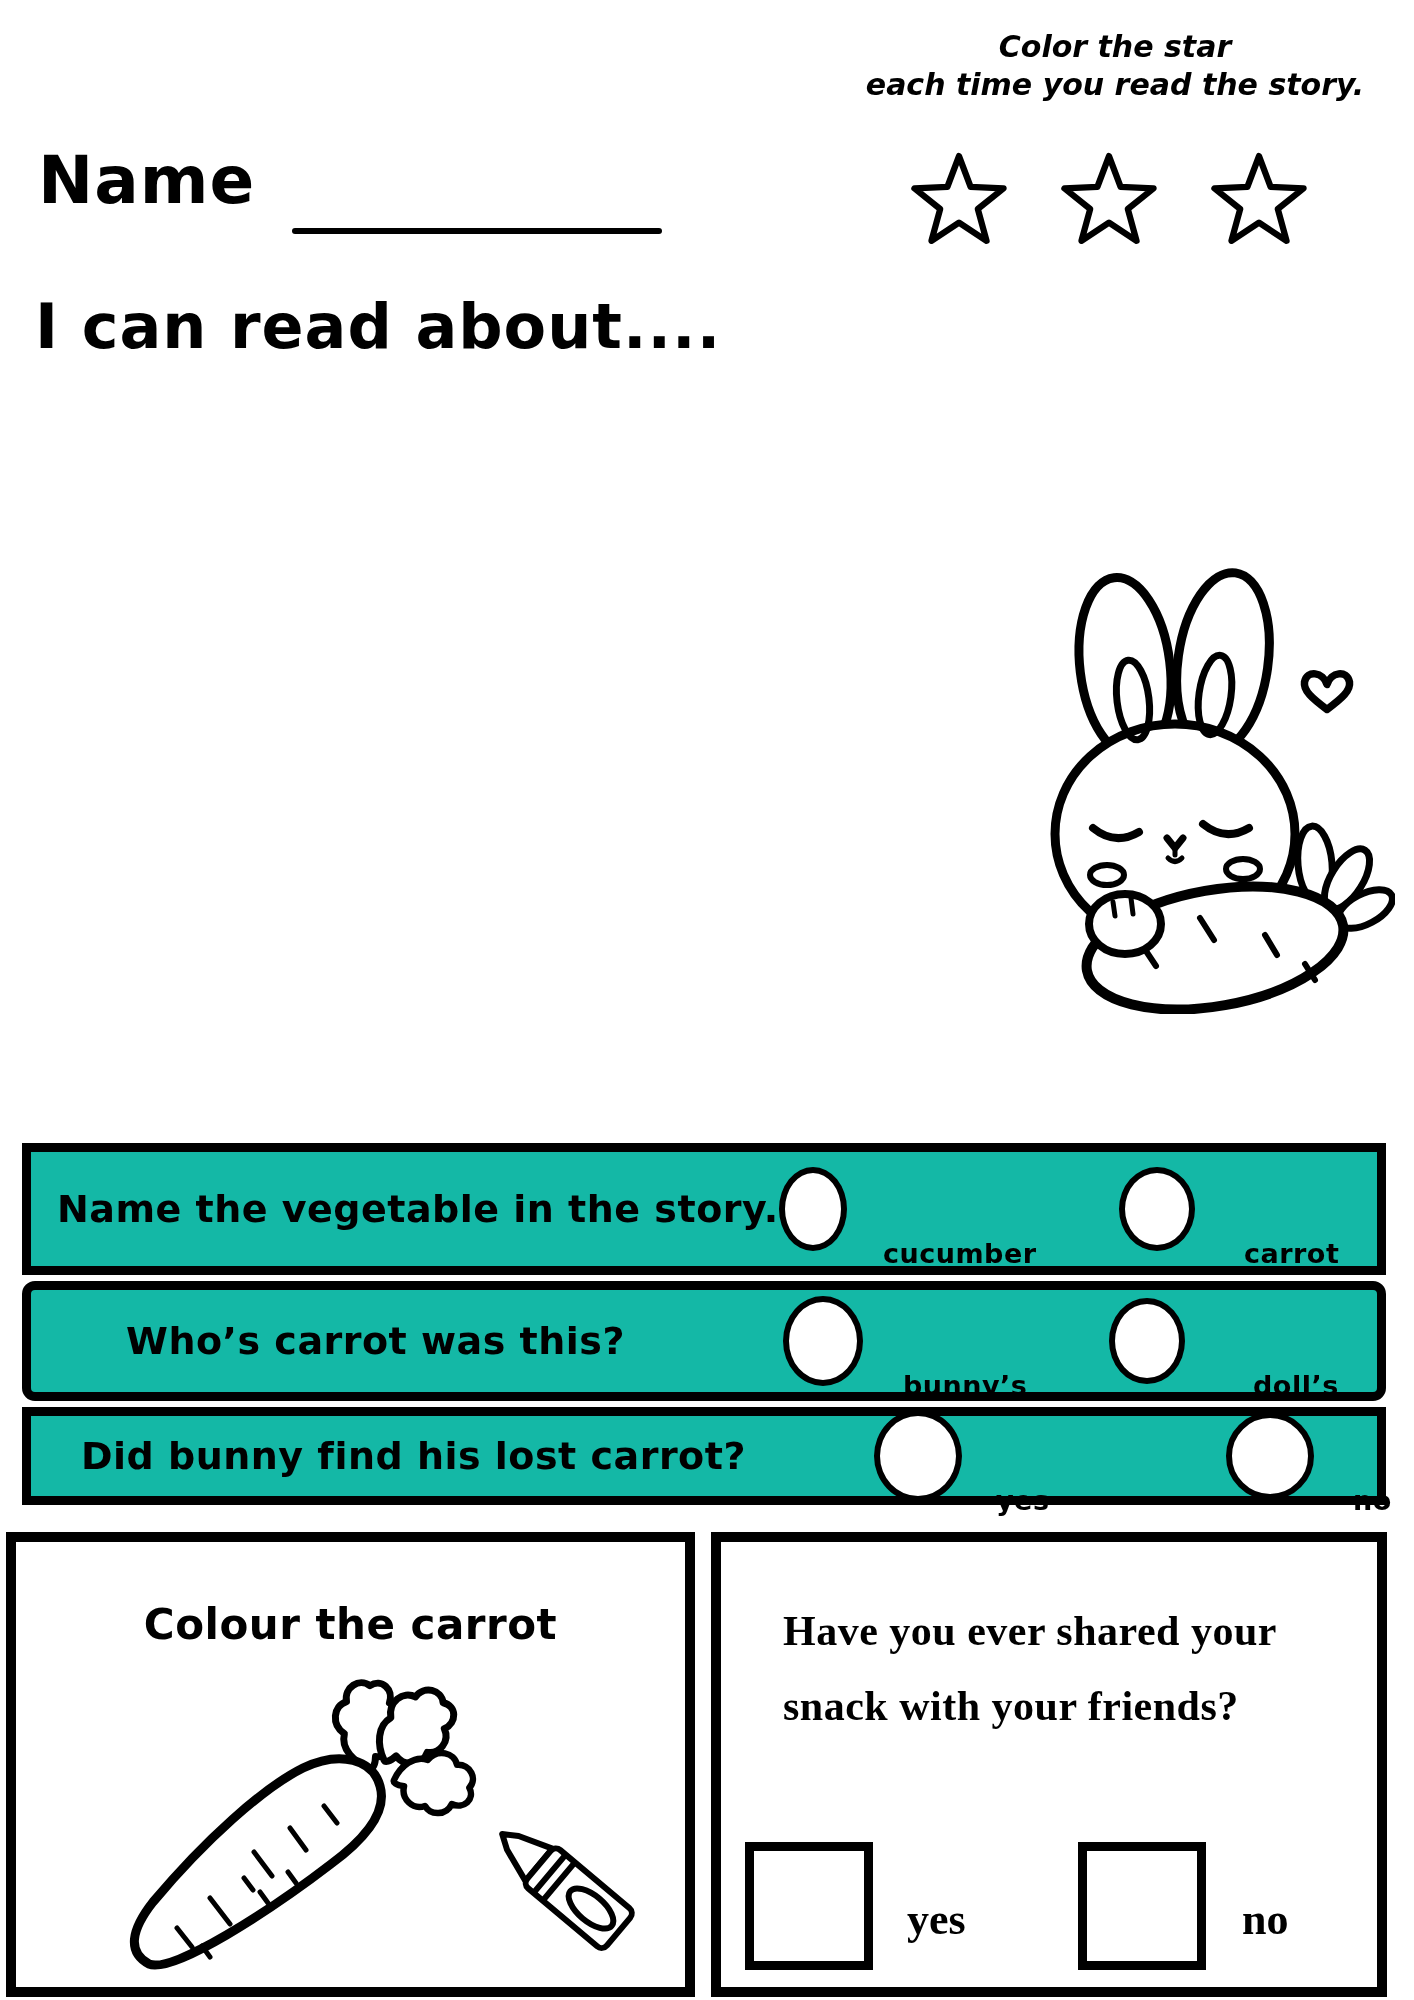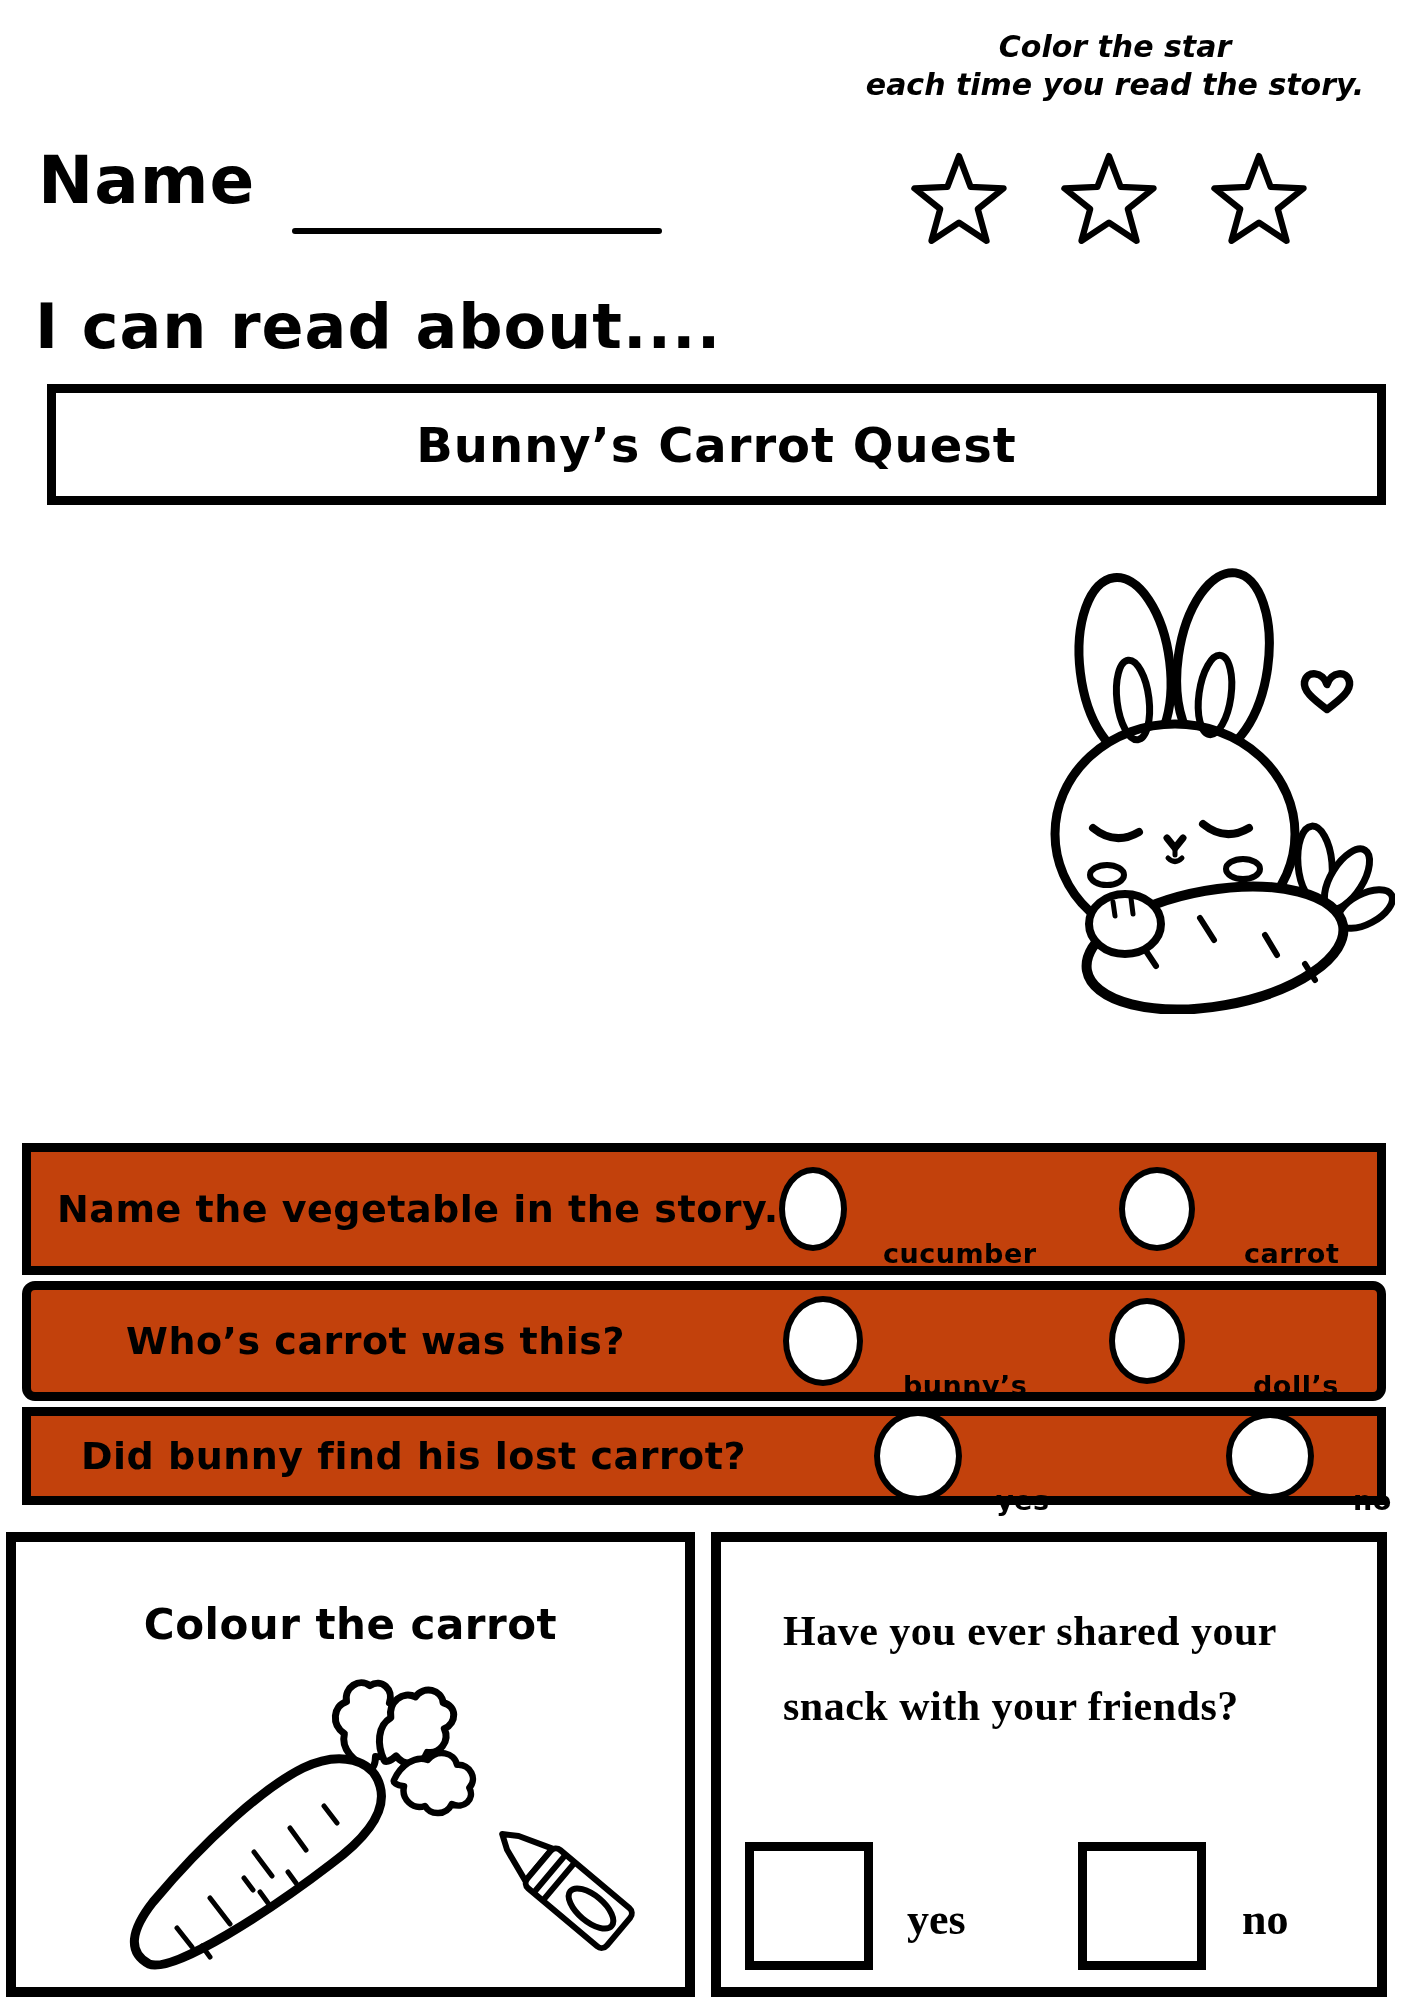--- a/index.html
+++ b/index.html
@@ -31,21 +31,21 @@
   
   .story {
     position:absolute; left:15px; top:518px; width:945px;
     font-size:50px; line-height:120px; text-align:center; letter-spacing:1px;
   }
   .bunny-illustration { position:absolute; left:975px; top:552px; }
 
   
   .q-row {
     position:absolute; left:22px; width:1364px;
-    border:9px solid #000; background:#c2410c;
+    border:9px solid #000; background:#14b8a6;
   }
   .q-row .prompt { position:absolute; top:50%; transform:translateY(-50%); font-size:38px; letter-spacing:.5px; }
   .oval {
     position:absolute; top:50%; transform:translateY(-50%);
     border:6px solid #000; border-radius:50%; background:#fff;
   }
   .opt { position:absolute; top:50%; transform:translateY(-50%); font-size:27px; letter-spacing:.5px;margin-top:44px; }
 
   #row-1 { top:1143px; height:132px; }
   #row-2 { top:1281px; height:120px;border-radius:13px; }
@@ -82,23 +82,20 @@
     <svg width="108" height="112" viewBox="0 0 120 122">
       <polygon class="ink-stroke" stroke-width="7" stroke-linejoin="round" points="60,10 72.9,44.2 109.5,45.9 80.9,68.8 90.6,104.1 60,84 29.4,104.1 39.1,68.8 10.5,45.9 47.1,44.2"></polygon>
     </svg>
     <svg width="108" height="112" viewBox="0 0 120 122">
       <polygon class="ink-stroke" stroke-width="7" stroke-linejoin="round" points="60,10 72.9,44.2 109.5,45.9 80.9,68.8 90.6,104.1 60,84 29.4,104.1 39.1,68.8 10.5,45.9 47.1,44.2"></polygon>
     </svg>
   </div>
 
   <div class="intro">I can read about....</div>
 
-  <div class="title-box">
-    <span>Bunny’s Carrot Quest</span>
-  </div>
 
 
   <svg class="bunny-illustration" width="420" height="462" viewBox="0 0 420 462">
 
     <ellipse cx="150" cy="115" rx="45" ry="90" transform="rotate(-7 150 115)" fill="#fff" stroke="#000" stroke-width="9"></ellipse>
     <ellipse cx="248" cy="110" rx="45" ry="90" transform="rotate(8 248 110)" fill="#fff" stroke="#000" stroke-width="9"></ellipse>
 
     <ellipse cx="200" cy="282" rx="120" ry="110" fill="#fff" stroke="#000" stroke-width="9"></ellipse>
 
     <ellipse cx="158" cy="148" rx="16" ry="40" transform="rotate(-7 158 148)" class="ink-stroke" stroke-width="7"></ellipse>

